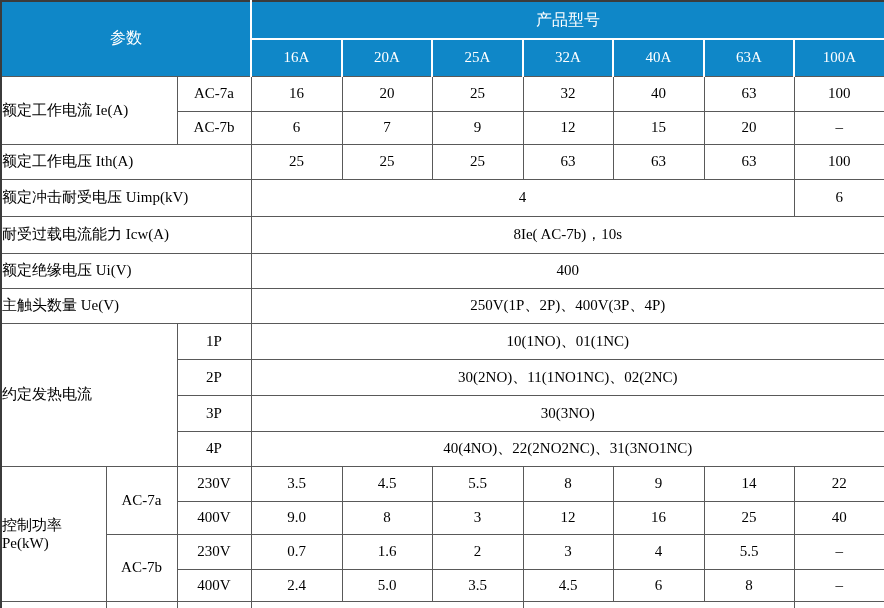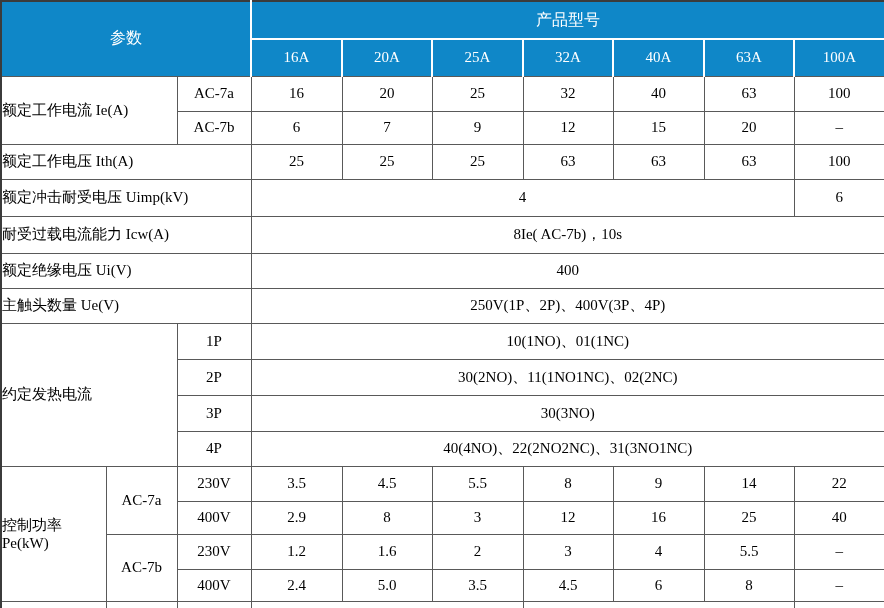--- a/index.html
+++ b/index.html
@@ -141,32 +141,32 @@
       <td>3.5</td>
       <td>4.5</td>
       <td>5.5</td>
       <td>8</td>
       <td>9</td>
       <td>14</td>
       <td>22</td>
     </tr>
     <tr style="height:33px">
       <td>400V</td>
-      <td>2.9</td>
+      <td>9.0</td>
       <td>8</td>
       <td>3</td>
       <td>12</td>
       <td>16</td>
       <td>25</td>
       <td>40</td>
     </tr>
     <tr style="height:35px">
       <td rowspan="2">AC-7b</td>
       <td>230V</td>
-      <td>1.2</td>
+      <td>0.7</td>
       <td>1.6</td>
       <td>2</td>
       <td>3</td>
       <td>4</td>
       <td>5.5</td>
       <td>–</td>
     </tr>
     <tr style="height:32px">
       <td>400V</td>
       <td>2.4</td>

